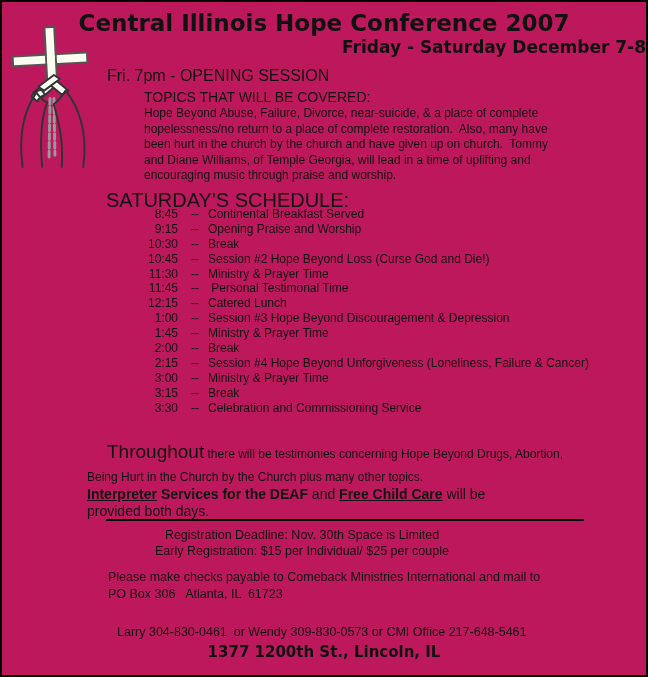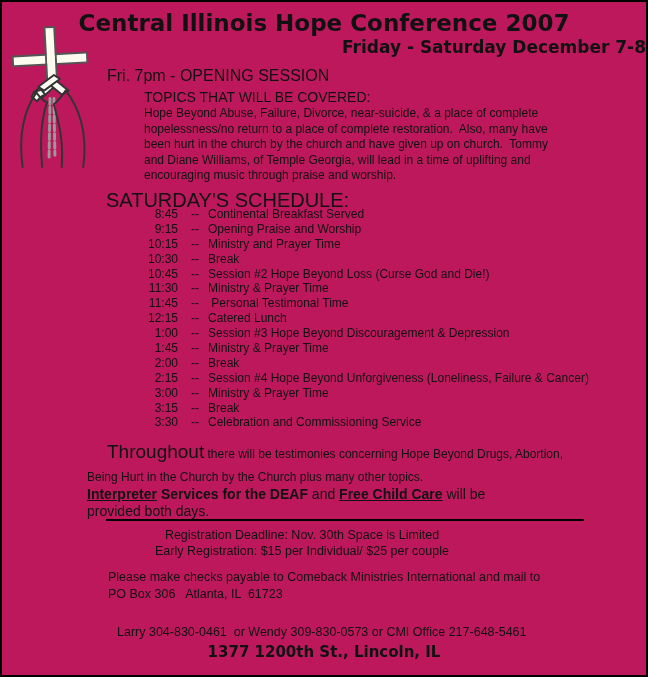--- a/index.html
+++ b/index.html
@@ -100,21 +100,20 @@
   <div class="abs opening-body pre">Hope Beyond Abuse, Failure, Divorce, near-suicide, &amp; a place of complete
 hopelessness/no return to a place of complete restoration.  Also, many have
 been hurt in the church by the church and have given up on church.  Tommy
 and Diane Williams, of Temple Georgia, will lead in a time of uplifting and
 encouraging music through praise and worship.</div>
 
   <div class="abs schedule-heading">SATURDAY'S SCHEDULE:</div>
   <div class="abs schedule-list" id="schedule-list">
       <div class="s-row"><span class="s-time">8:45</span><span class="s-sep">--</span><span class="s-desc">Continental Breakfast Served</span></div>
       <div class="s-row"><span class="s-time">9:15</span><span class="s-sep">--</span><span class="s-desc">Opening Praise and Worship</span></div>
-      <div class="s-row"><span class="s-time">10:15</span><span class="s-sep">--</span><span class="s-desc">Ministry and Prayer Time</span></div>
       <div class="s-row"><span class="s-time">10:30</span><span class="s-sep">--</span><span class="s-desc">Break</span></div>
       <div class="s-row"><span class="s-time">10:45</span><span class="s-sep">--</span><span class="s-desc">Session #2 Hope Beyond Loss (Curse God and Die!)</span></div>
       <div class="s-row"><span class="s-time">11:30</span><span class="s-sep">--</span><span class="s-desc">Ministry &amp; Prayer Time</span></div>
       <div class="s-row"><span class="s-time">11:45</span><span class="s-sep">--</span><span class="s-desc"> Personal Testimonal Time</span></div>
       <div class="s-row"><span class="s-time">12:15</span><span class="s-sep">--</span><span class="s-desc">Catered Lunch</span></div>
       <div class="s-row"><span class="s-time">1:00</span><span class="s-sep">--</span><span class="s-desc">Session #3 Hope Beyond Discouragement &amp; Depression</span></div>
       <div class="s-row"><span class="s-time">1:45</span><span class="s-sep">--</span><span class="s-desc">Ministry &amp; Prayer Time</span></div>
       <div class="s-row"><span class="s-time">2:00</span><span class="s-sep">--</span><span class="s-desc">Break</span></div>
       <div class="s-row"><span class="s-time">2:15</span><span class="s-sep">--</span><span class="s-desc">Session #4 Hope Beyond Unforgiveness (Loneliness, Failure &amp; Cancer)</span></div>
       <div class="s-row"><span class="s-time">3:00</span><span class="s-sep">--</span><span class="s-desc">Ministry &amp; Prayer Time</span></div>

